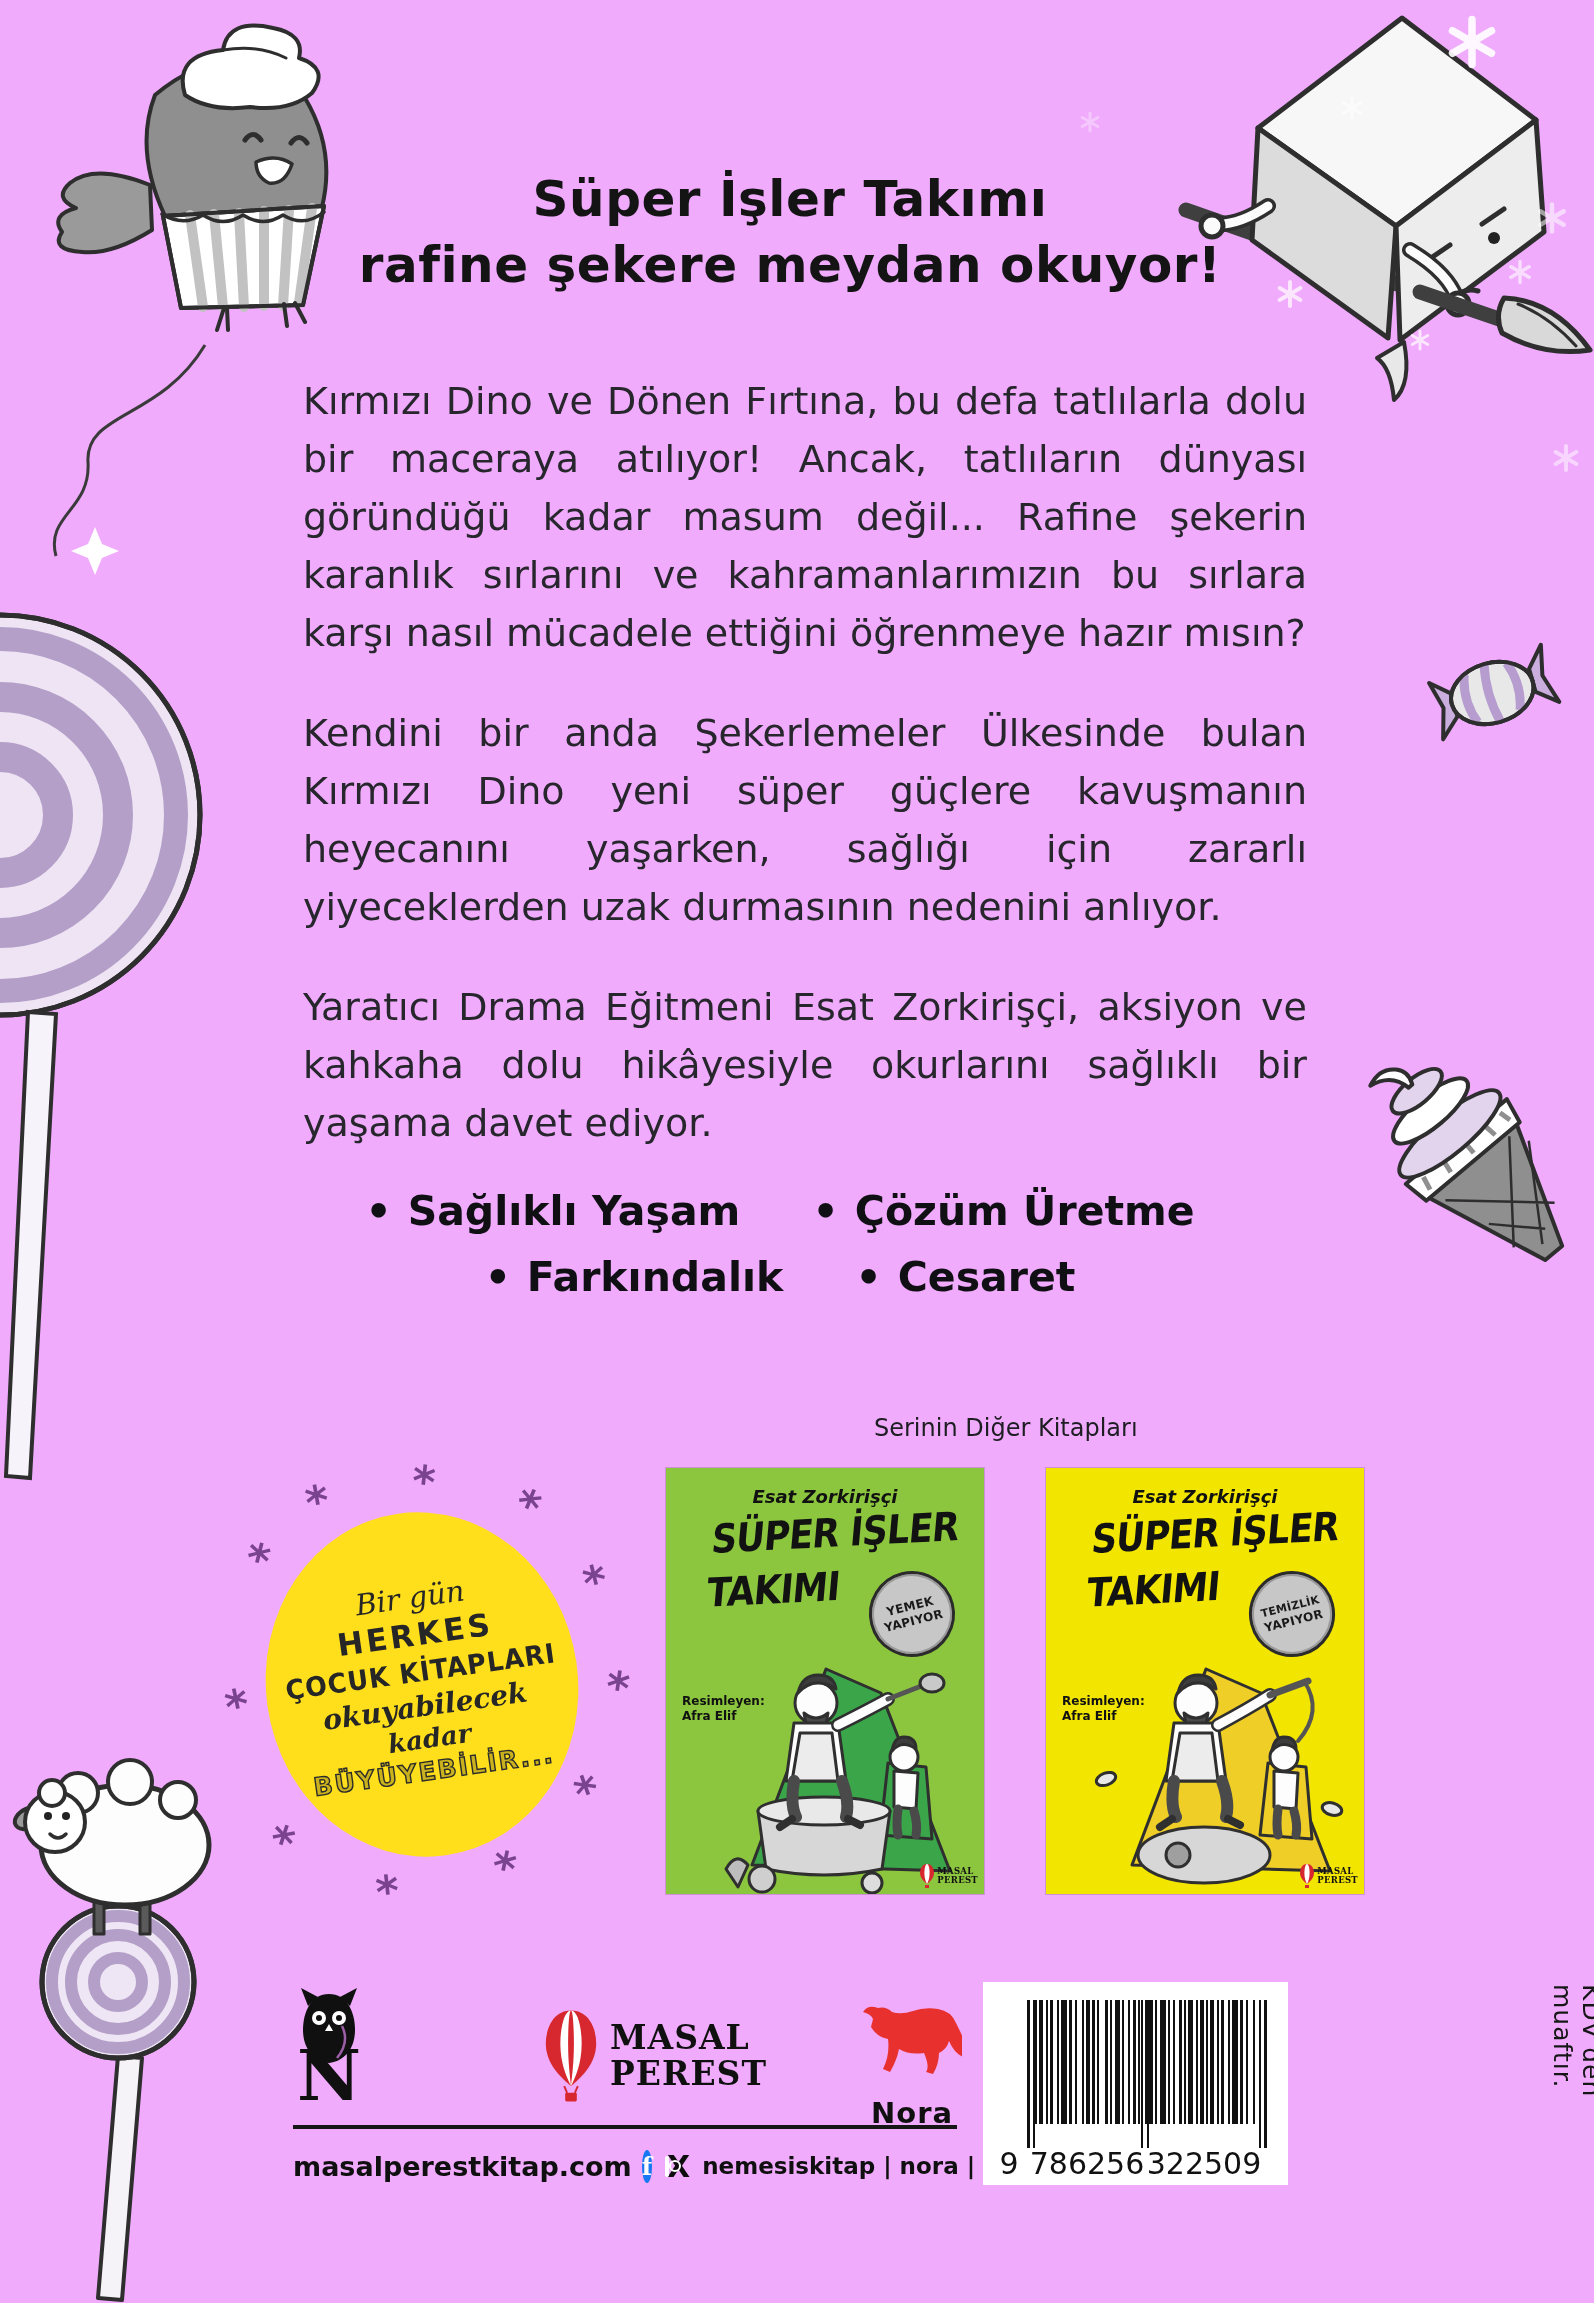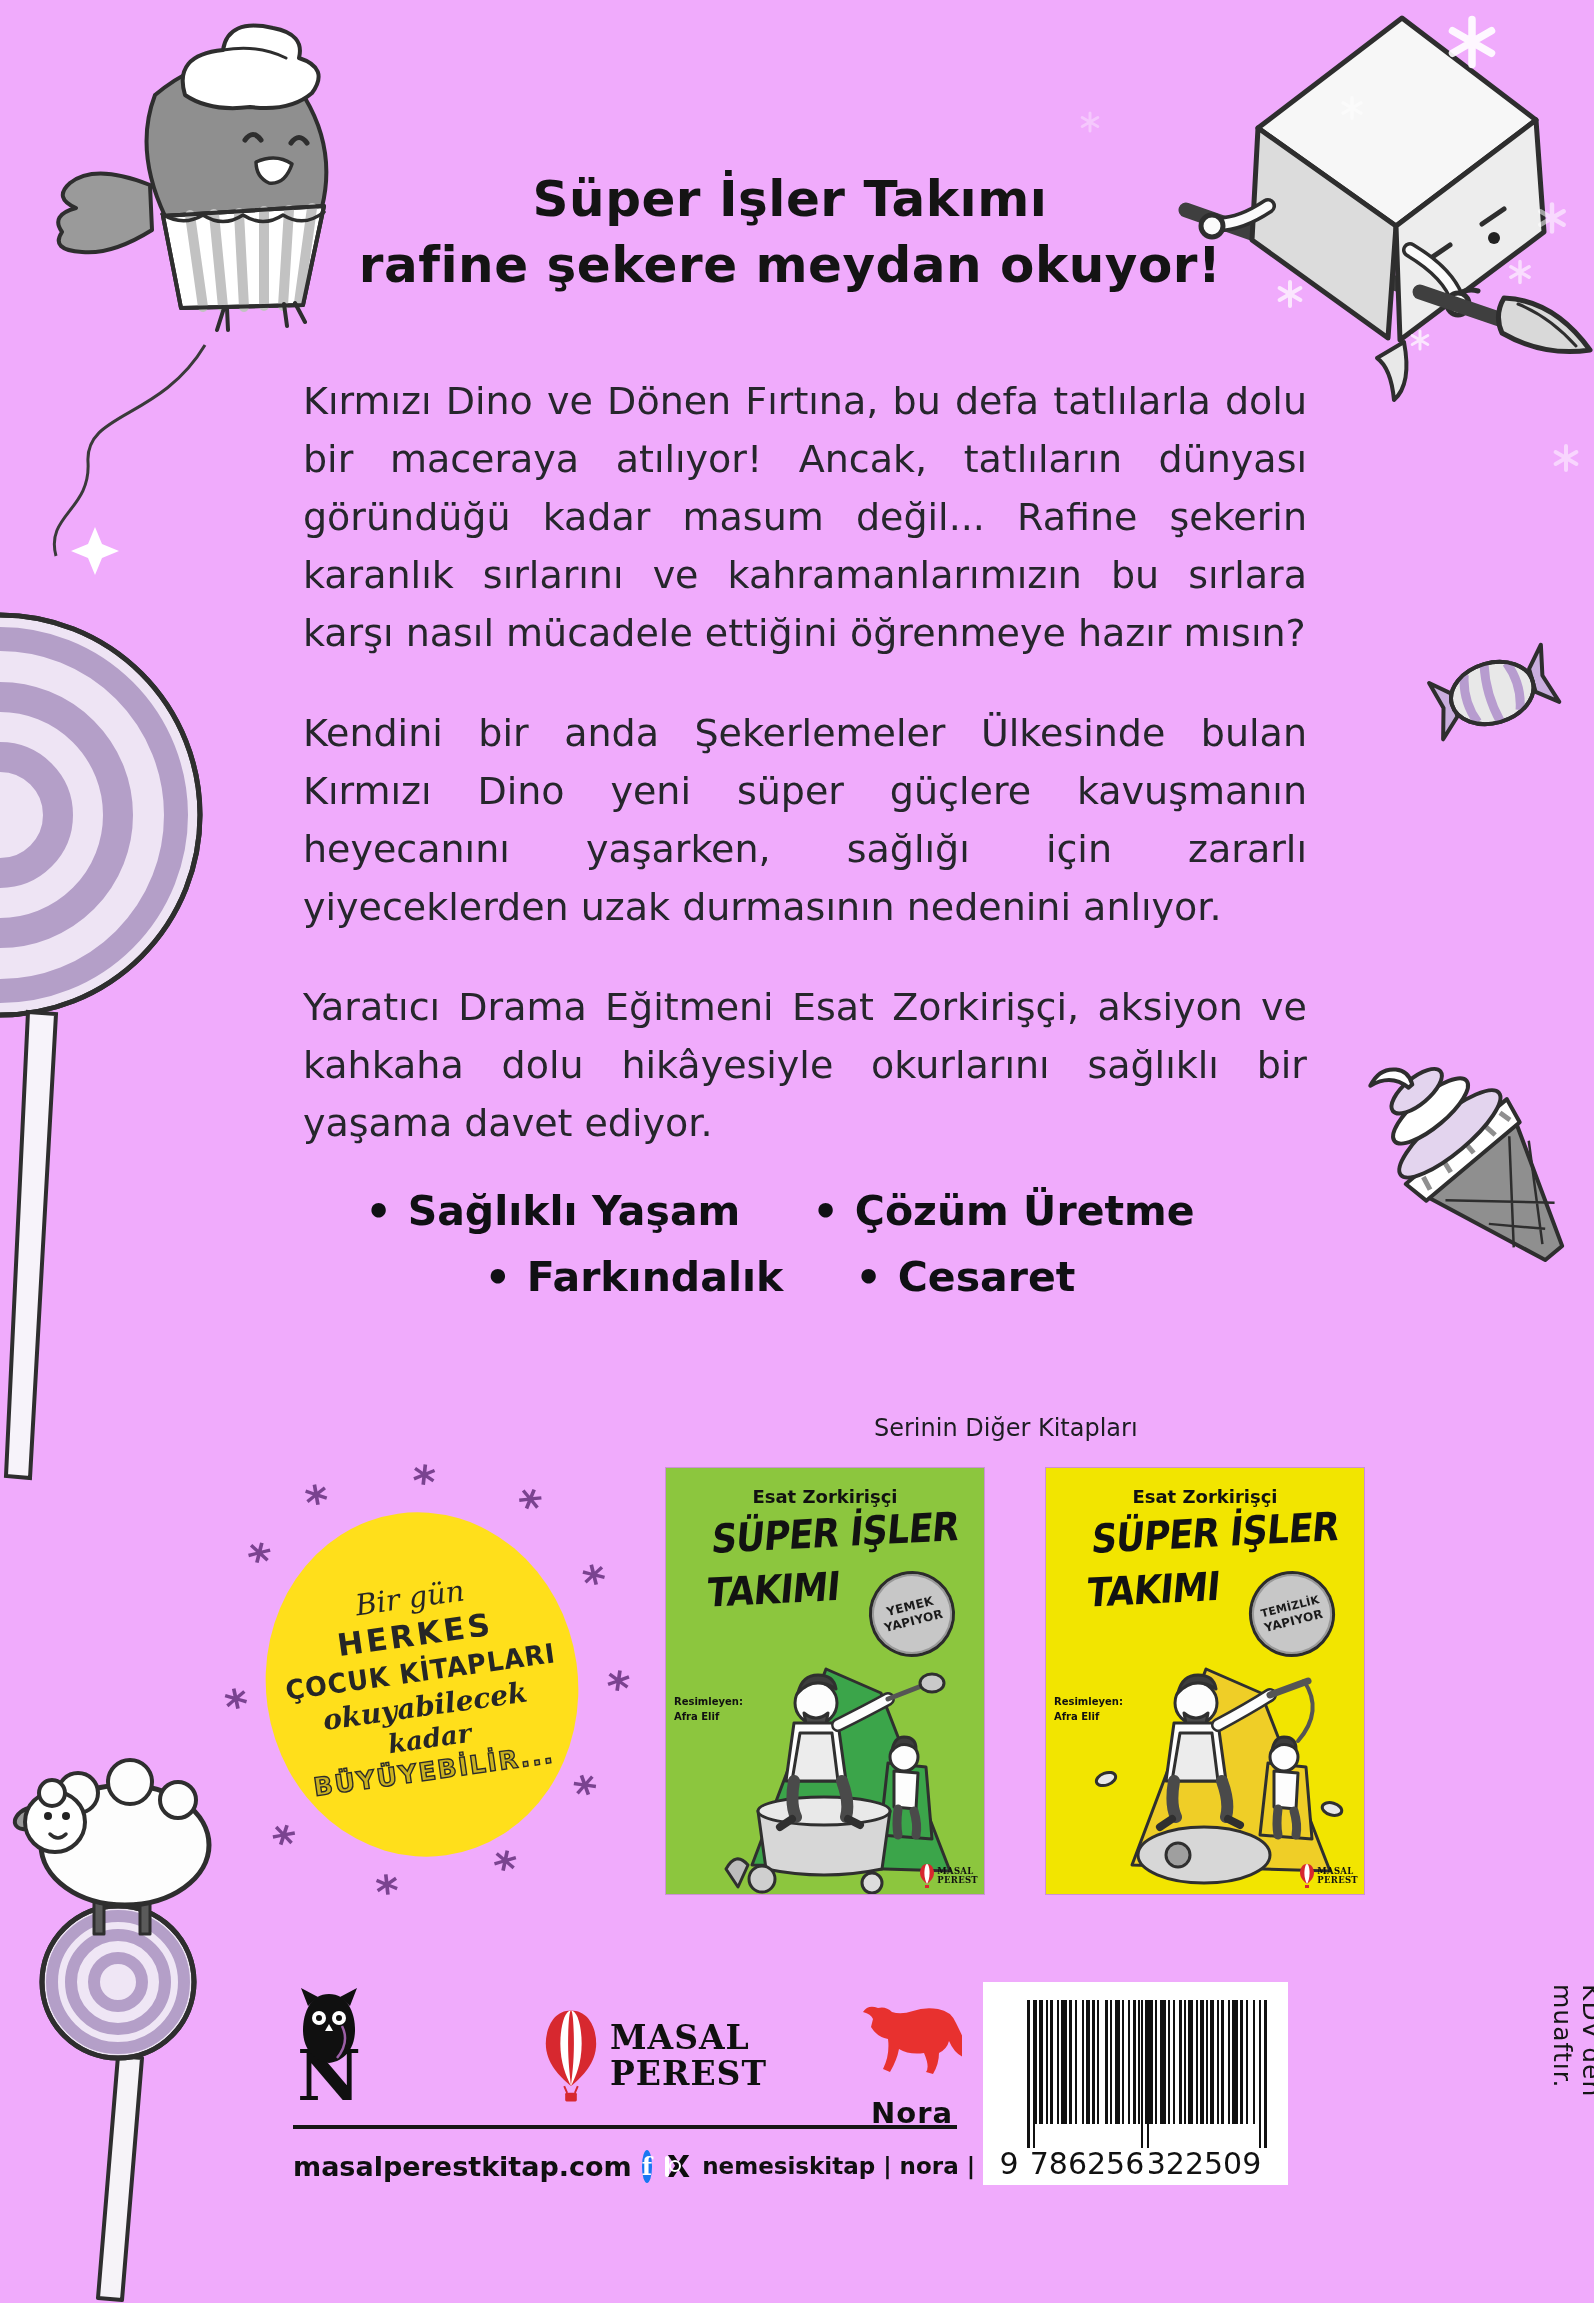--- a/index.html
+++ b/index.html
@@ -21,30 +21,30 @@
   .bullet-row{line-height:66px;}
   .b-dot{margin-right:16px;}
   .b-gap{margin-left:58px;}
 
   
   #series-label{left:874px;top:1414px;font-size:24px;color:#1d1d22;}
   .cover{position:absolute;top:1468px;width:318px;height:426px;z-index:2;box-shadow:0 0 0 1px rgba(0,0,0,.15);}
   .cover-yemek{left:666px;background:#8CC63E;}
   .cover-temizlik{left:1046px;background:#F2E500;}
   .cover-author{position:absolute;left:0;top:18px;width:100%;text-align:center;
-                font-size:18px;font-weight:600;color:#111;}
+                font-size:18px;font-weight:600;color:#111;font-style:italic;}
   .cover-title{position:absolute;left:48px;top:44px;font-size:40px;line-height:54px;font-weight:800;
                color:#121212;transform:skewX(-8deg) rotate(-3deg);transform-origin:left top;letter-spacing:-1px;}
   .cover-title div{transform:scaleX(.88);transform-origin:left;white-space:nowrap;}
   .cover-badge{position:absolute;left:203px;top:103px;width:80px;height:80px;border-radius:50%;
                background:#c7c7c7;border:3px solid #2b2b2b;box-shadow:inset 0 0 0 2px #9a9a9a;
                display:flex;flex-direction:column;align-items:center;justify-content:center;
                transform:rotate(-14deg);font-weight:700;color:#1a1a1a;text-align:center;}
   .cover-badge span{font-size:12px;line-height:15px;letter-spacing:.3px;}
-  .cover-illustrator{position:absolute;left:8px;top:226px;font-size:10px;line-height:15px;
+  .cover-illustrator{position:absolute;left:16px;top:226px;font-size:12px;line-height:15px;
                      font-weight:600;color:#111;}
   .cover-art{position:absolute;left:0;bottom:0;}
   .cover-pub{position:absolute;right:6px;bottom:6px;display:flex;align-items:center;gap:2px;}
   .mini-pub-text div{font-family:"DejaVu Serif",serif;font-weight:bold;font-size:8.5px;line-height:9px;
                      letter-spacing:.3px;color:#111;}
 
   
   #promo-badge{left:266px;top:1512px;width:312px;height:345px;border-radius:50%;background:#FFDF1B;
                transform:rotate(-8deg);display:flex;flex-direction:column;align-items:center;
                justify-content:center;text-align:center;color:#262626;z-index:2;}

